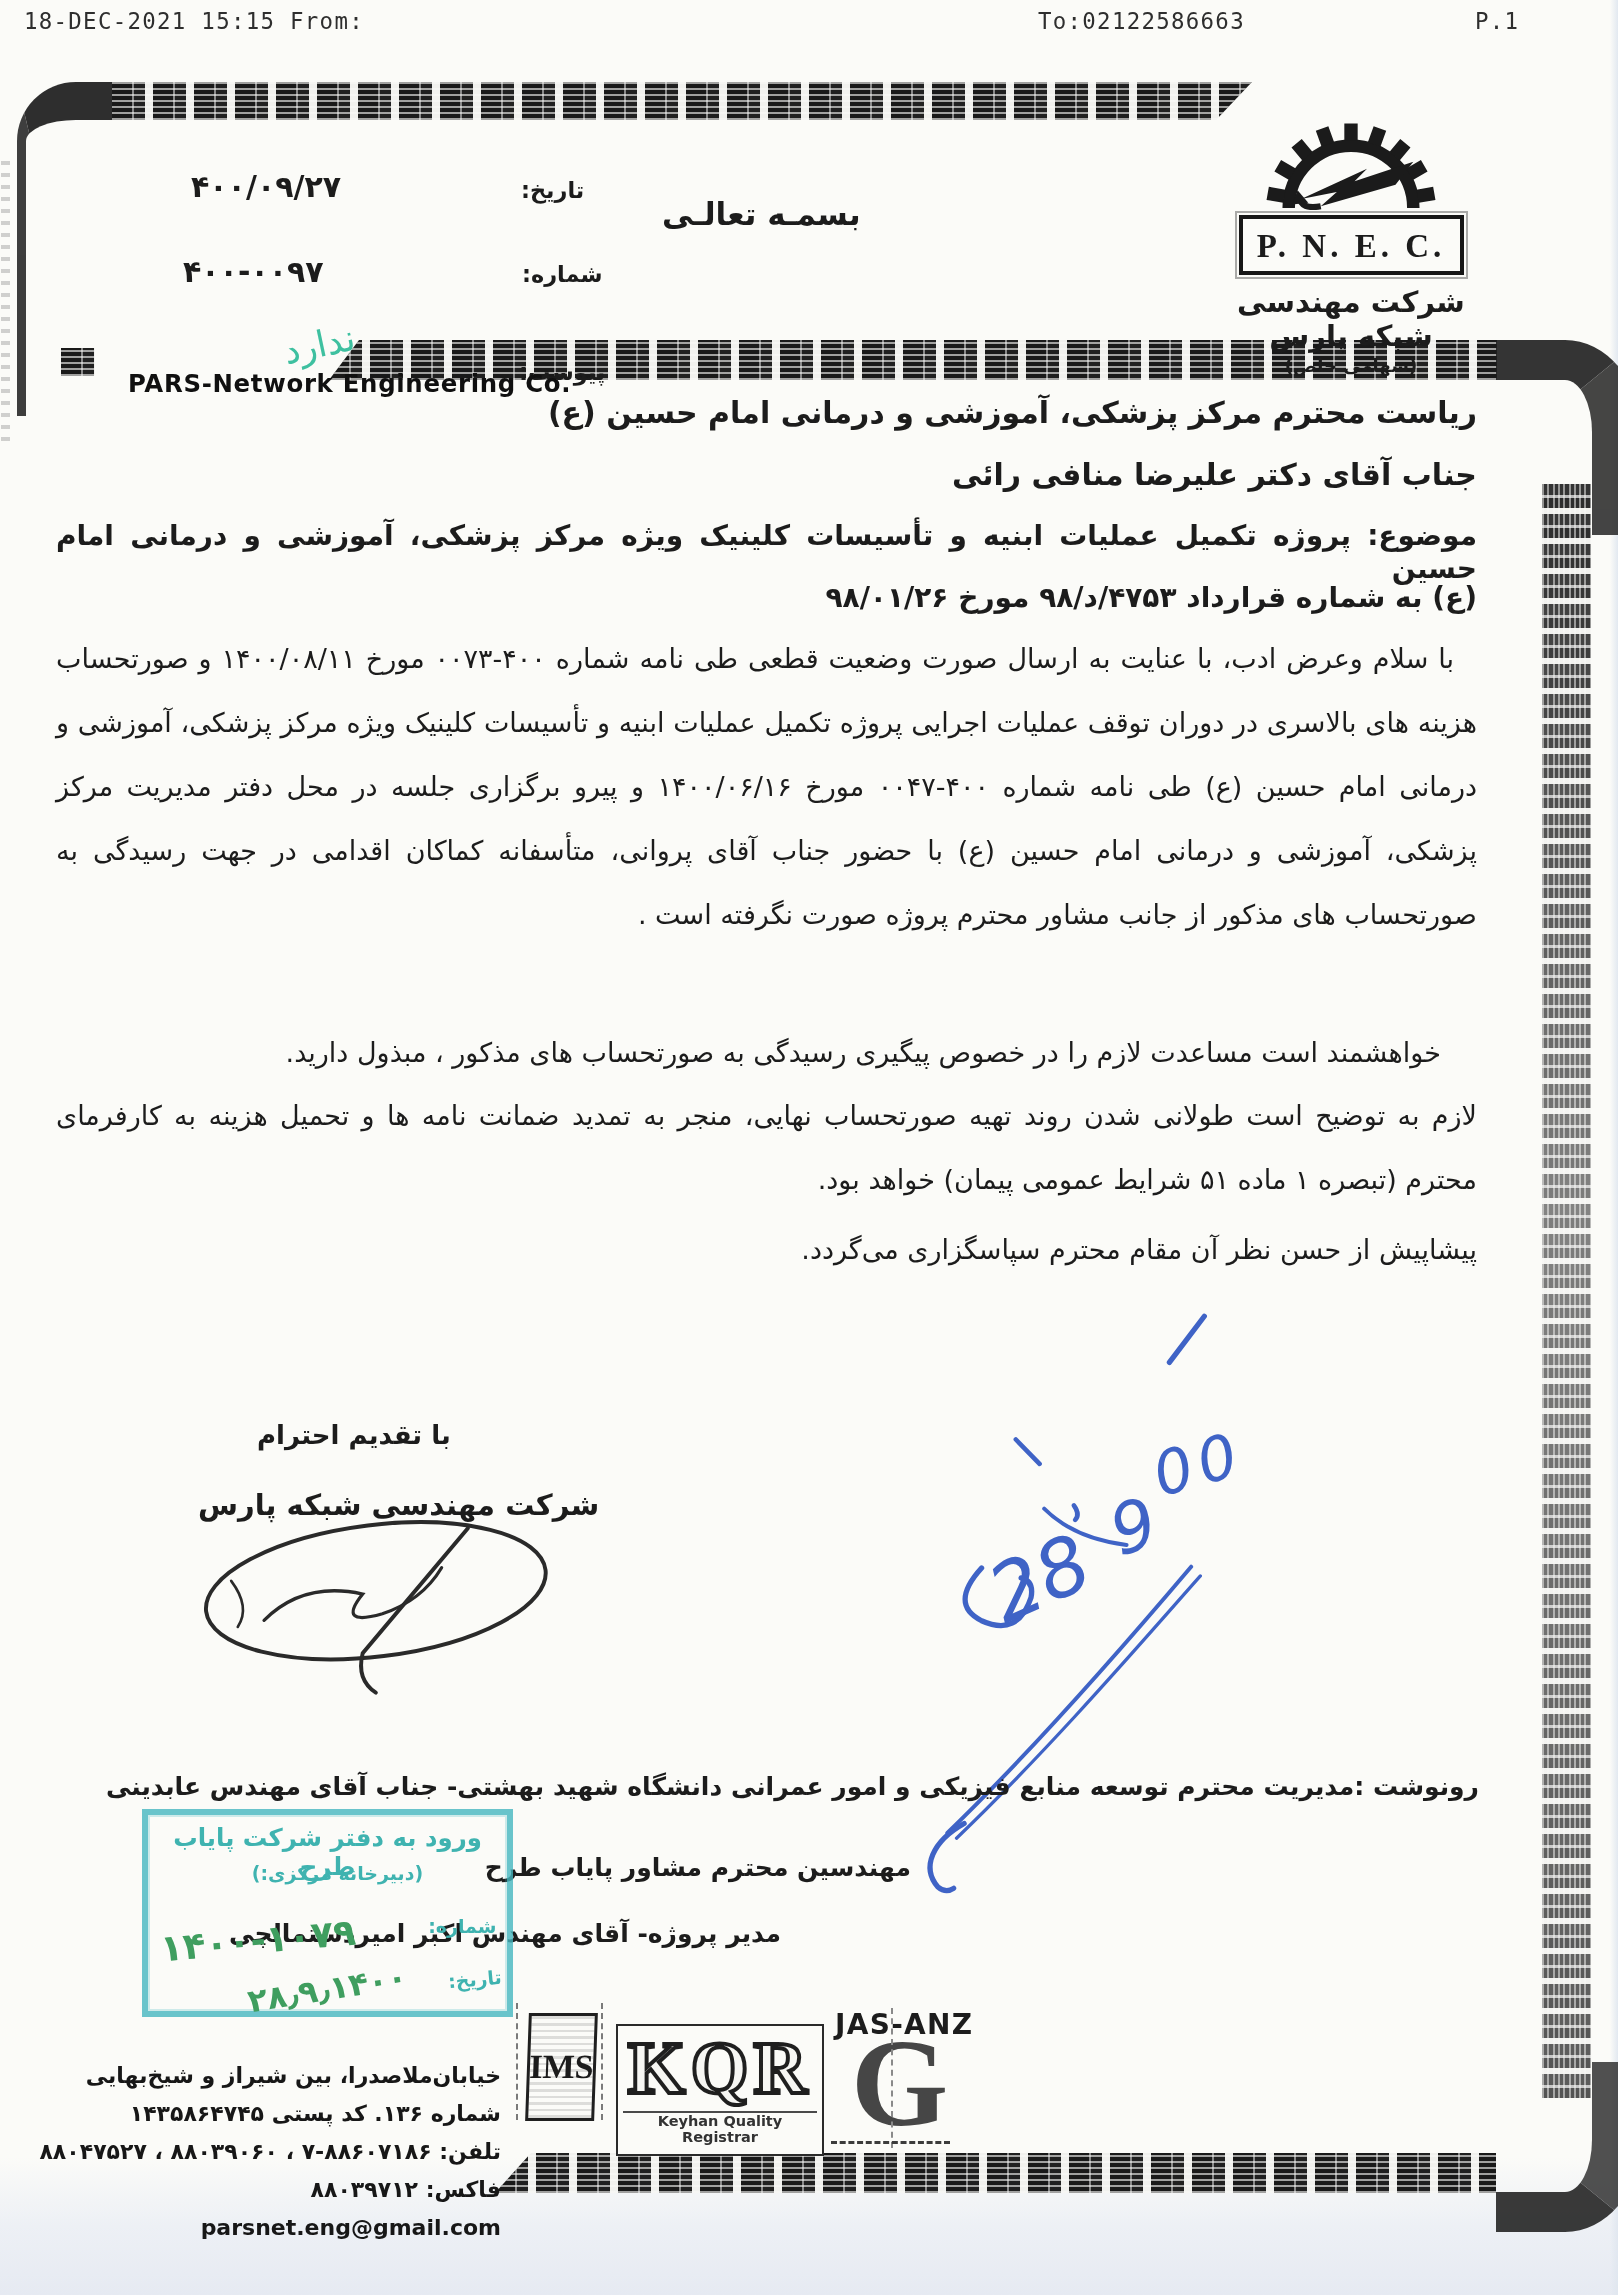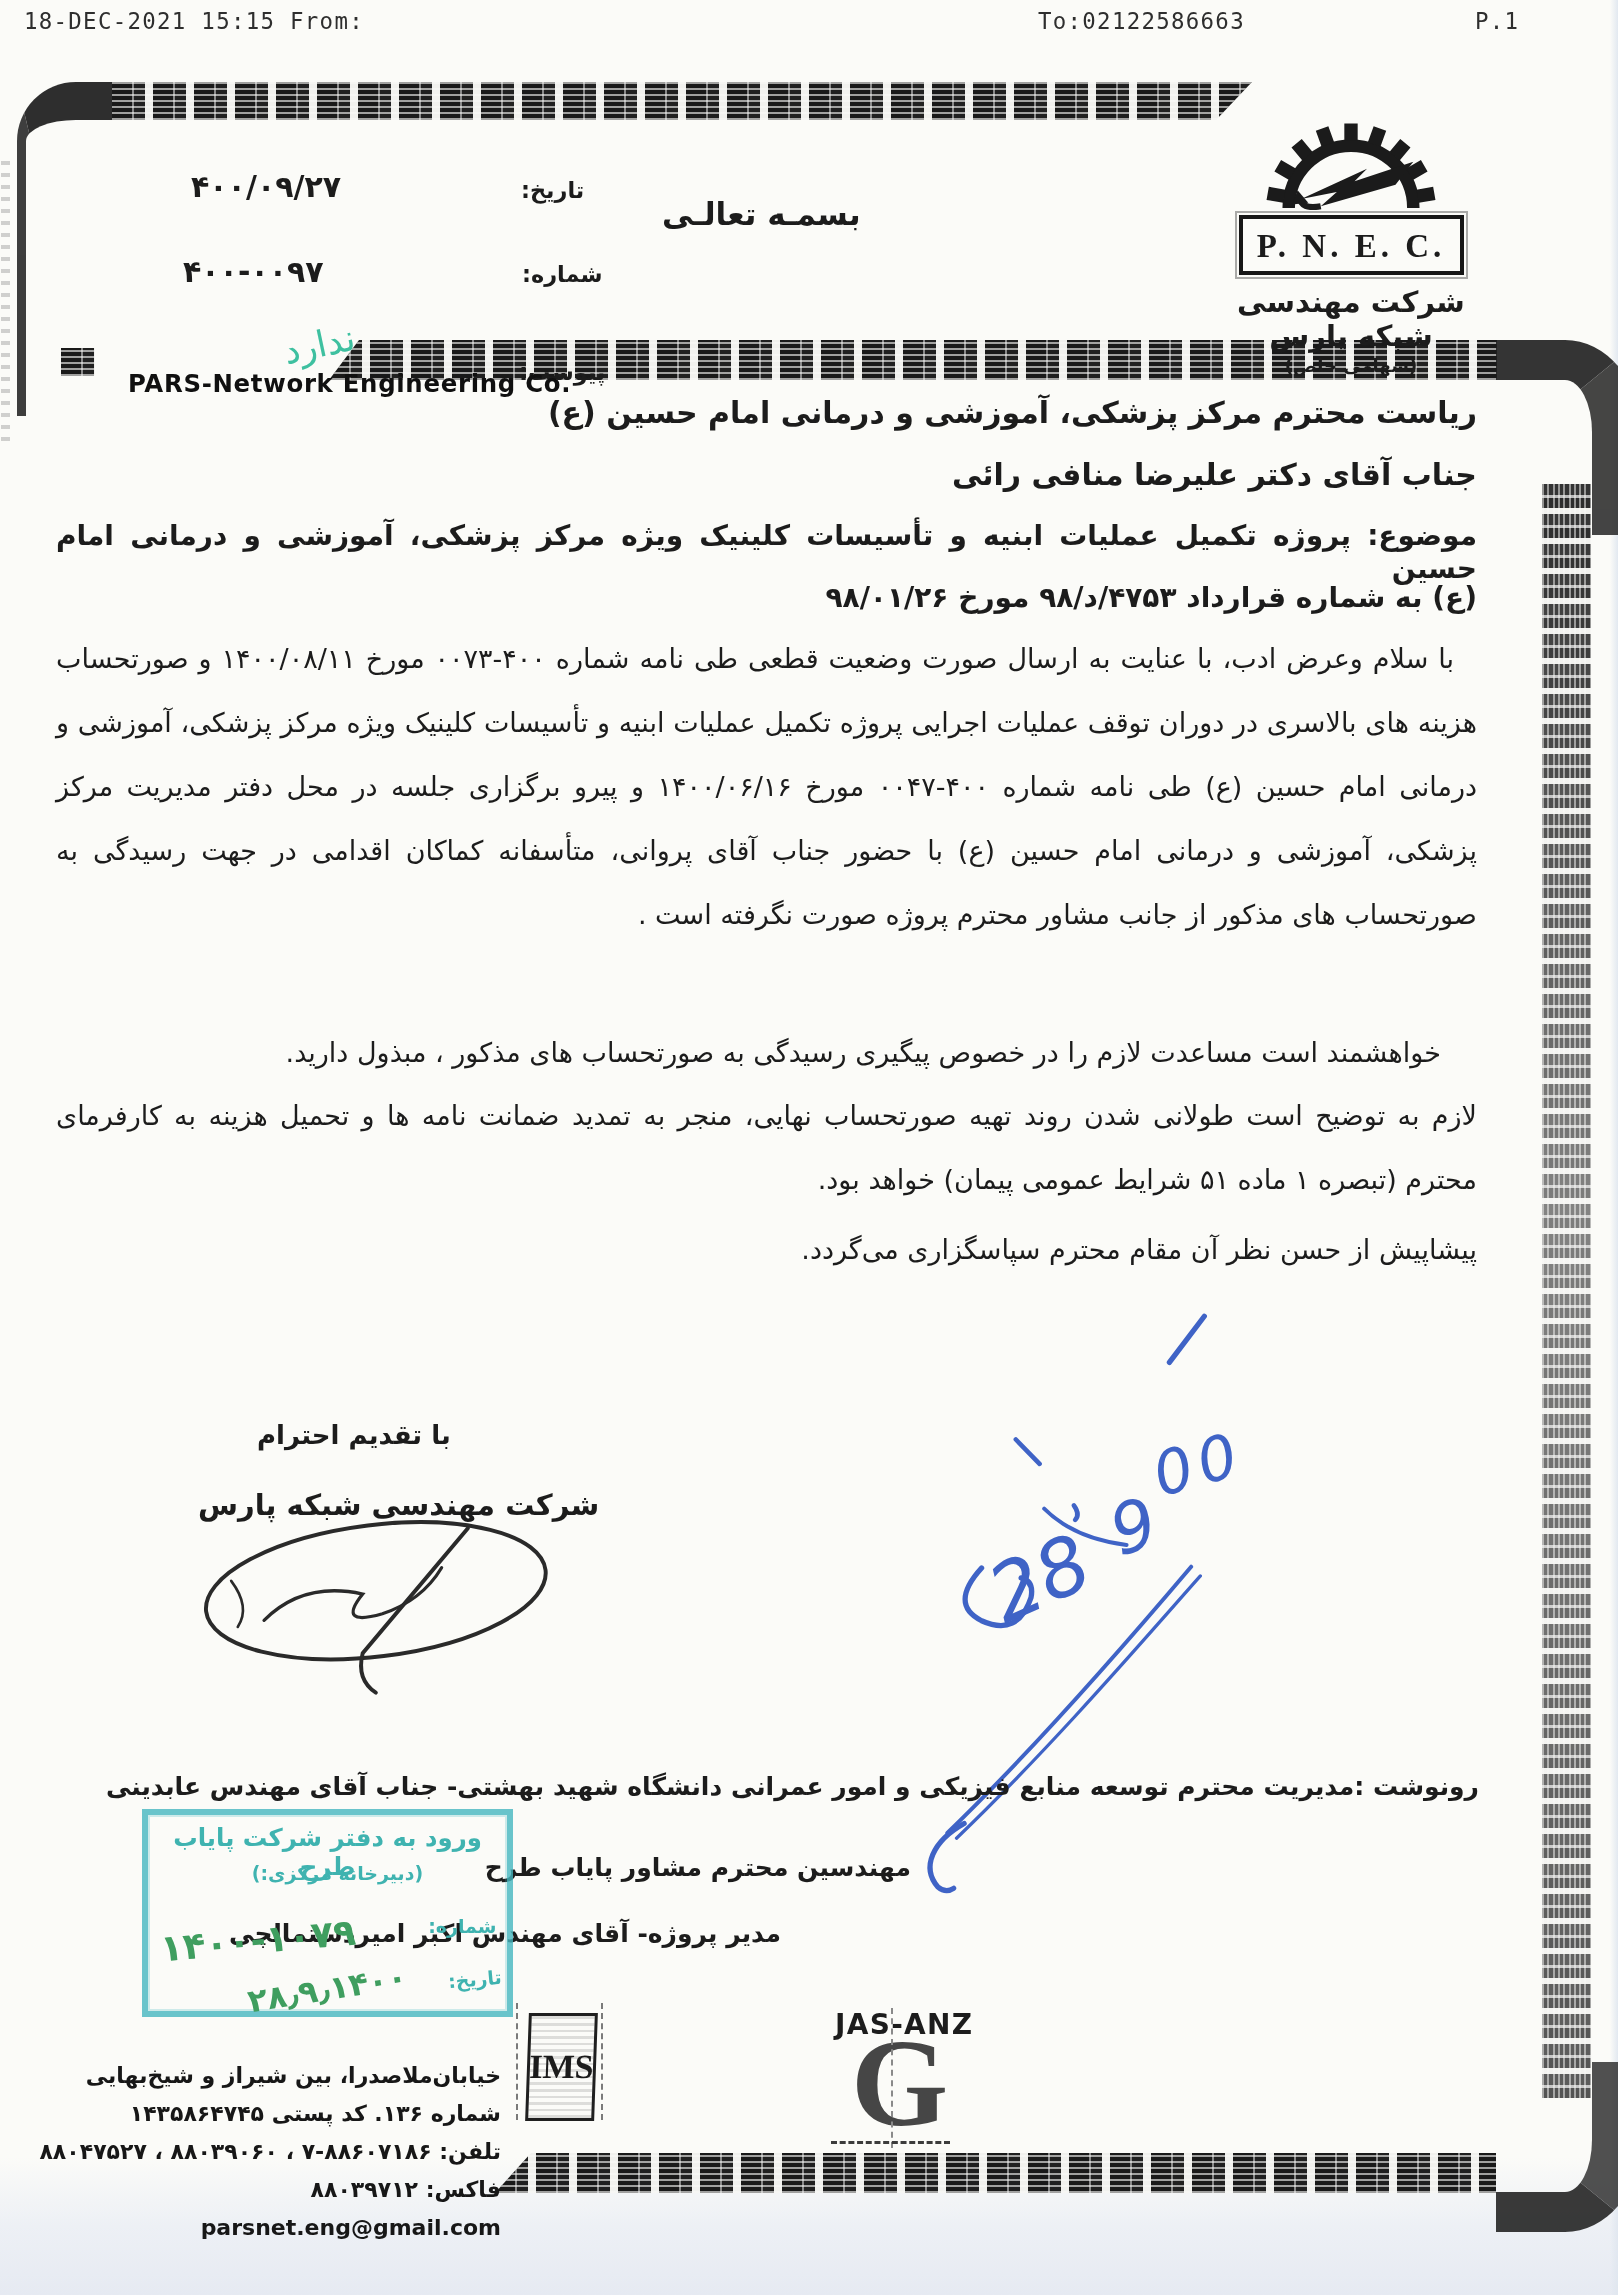--- a/index.html
+++ b/index.html
@@ -205,19 +205,23 @@
       <span style="display:inline-block;width:36px;"></span>
       <span class="ltr">parsnet.eng@gmail.com</span>
     </div>
   </div>
 
   <div class="abs sep" style="left:516px;top:2003px;height:117px;"></div>
   <div class="abs ims-box">
     <span>IMS</span>
   </div>
   <div class="abs sep" style="left:601px;top:2003px;height:117px;"></div>
+  <div class="abs kqr-box">
+    <div class="kqr-letters">KQR</div>
+    <div class="kqr-caption">Keyhan Quality Registrar</div>
+  </div>
   <div class="abs jas-title">JAS-ANZ</div>
   <div class="abs jas-g">G</div>
   <div class="abs jas-vline"></div>
   <div class="abs jas-underline"></div>
 
 </div>
 
 
 </body></html>

